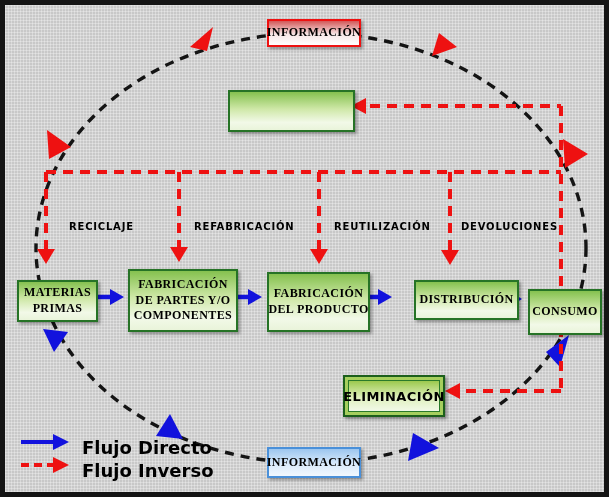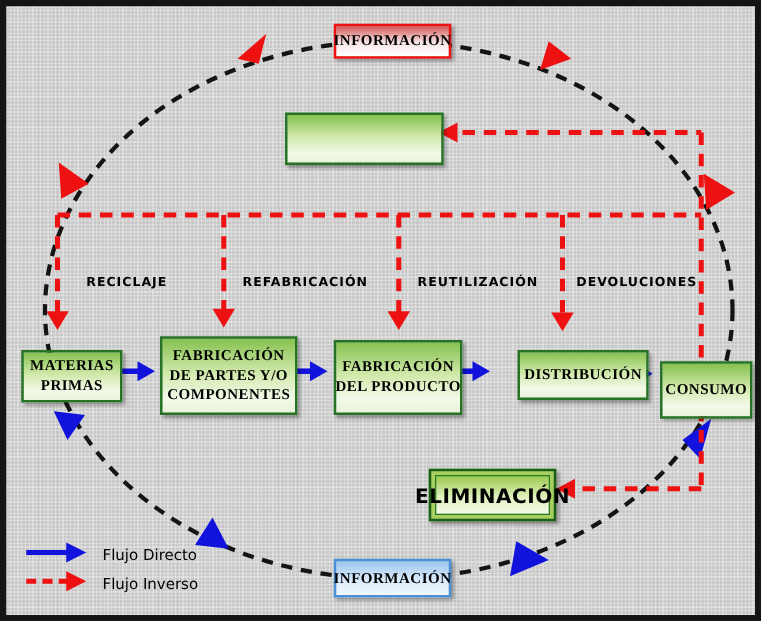--- a/index.html
+++ b/index.html
@@ -36,42 +36,42 @@
   .bevel{
     position:absolute; box-sizing:border-box; z-index:2;
     border:2px solid #1c5f1c; background:#a6cf5e; padding:3px;
     box-shadow:2px 2px 3px rgba(0,0,0,.4);
   }
   .bevel .inner{
     box-sizing:border-box; width:100%; height:100%;
     border:1px solid #2a7a2a;
     background:linear-gradient(to bottom,#9cc94e 0%,#dff0bd 55%,#f2f9e8 100%);
     display:flex; align-items:center; justify-content:center;
-    font-weight:700; font-size:16px; letter-spacing:.4px; color:#000;
+    font-weight:700; font-size:13px; letter-spacing:.4px; color:#000;
   }
   .n-info-top    {left:262px; top:14px;  width:94px;  height:28px;}
   .n-otras       {left:223px; top:85px;  width:127px; height:42px;}
   .n-materias    {left:12px;  top:275px; width:81px;  height:42px;text-align:center;}
   .n-partes      {left:123px; top:264px; width:110px; height:63px;}
   .n-producto    {left:262px; top:267px; width:103px; height:60px;}
   .n-distribucion{left:409px; top:275px; width:105px; height:40px;}
   .n-consumo     {left:523px; top:284px; width:74px;  height:46px;}
   .n-eliminacion {left:338px; top:370px; width:102px; height:42px;}
   .n-info-bottom {left:262px; top:442px; width:94px;  height:31px;}
   .flowlabel{
     position:absolute; z-index:2; color:#000; font-weight:700;
     font-size:10px; letter-spacing:.8px; white-space:nowrap;
   }
   .lbl-reciclaje    {left:64px;  top:216px;}
   .lbl-refabricacion{left:189px; top:216px;}
   .lbl-reutilizacion{left:329px; top:216px;}
   .lbl-devoluciones {left:456px; top:216px;}
   .legendtext{
-    position:absolute; z-index:2; color:#000; font-weight:400;
-    font-size:12px; white-space:nowrap;
+    position:absolute; z-index:2; color:#000; font-weight:700;
+    font-size:18px; white-space:nowrap;
   }
   .legend-direct {left:77px; top:432px;}
   .legend-inverse{left:77px; top:455px;}
 </style>
 </head>
 <body>
 
 <div class="stage">
 
   <svg class="layer" viewBox="0 0 599 487">

